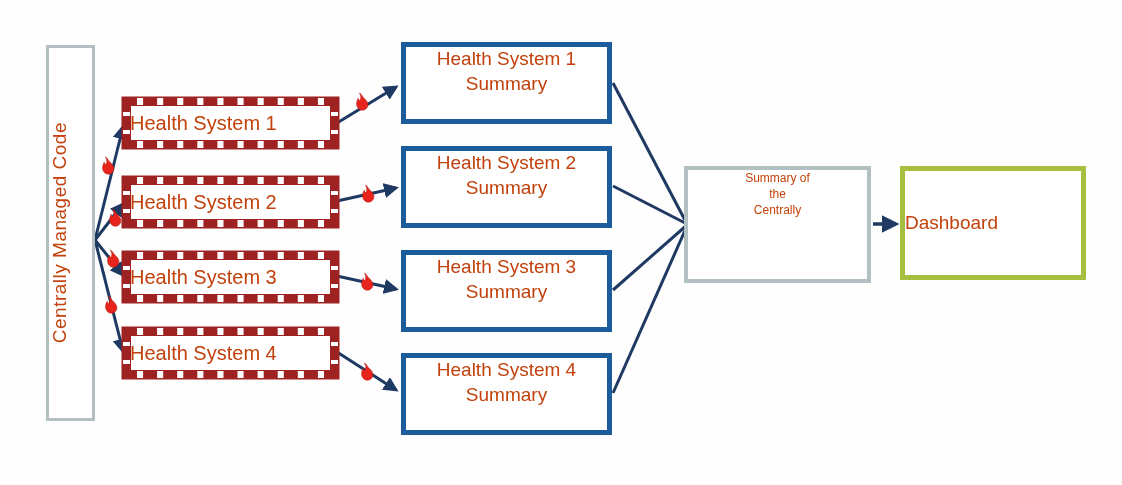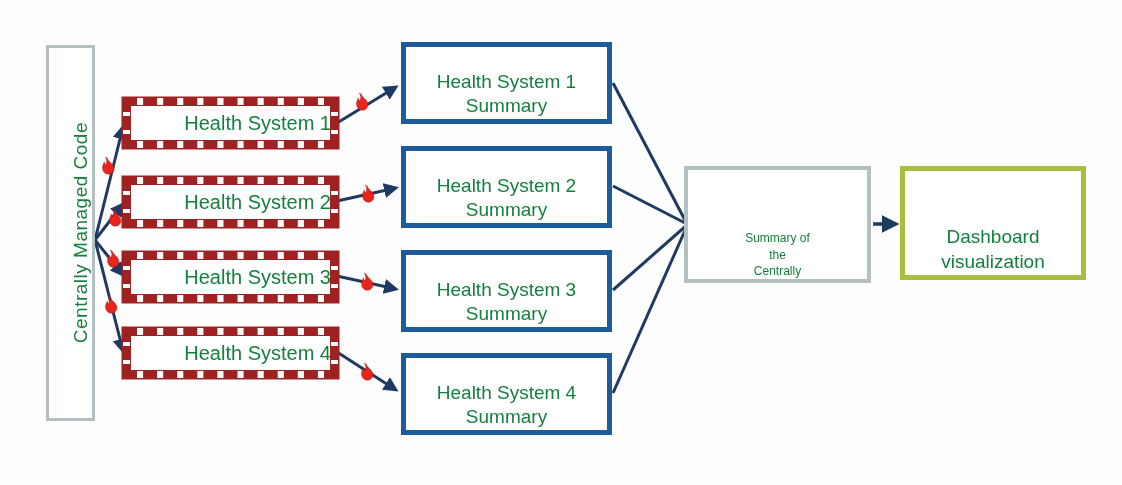--- a/index.html
+++ b/index.html
@@ -20,23 +20,23 @@
     left: 0; top: 0;
     width: 1122px; height: 485px;
     z-index: 1;
   }
   .box {
     position: absolute;
     background: #ffffff;
     box-sizing: border-box;
     display: flex;
     align-items: center;
-    justify-content: flex-end;
+    justify-content: flex-start;
     text-align: center;
-    color: #15803d;
+    color: #c2410c;
     z-index: 2;
   }
   .source-box {
     left: 46px; top: 45px;
     width: 49px; height: 376px;
     border: 3px solid #b2c0c2;
     font-size: 19px;
   }
   .vtext {
     writing-mode: vertical-rl;
@@ -77,21 +77,21 @@
     font-size: 12px;
     line-height: 1.35;
     flex-direction: column;
   }
   .dashboard-box {
     left: 900px; top: 166px;
     width: 186px; height: 114px;
     border: 5px solid #a6bf3e;
     font-size: 19px;
     line-height: 1.35;
-    flex-direction: column;
+    flex-direction: row;
   }
   .line-span { display: block; }
 </style>
 </head>
 <body>
 
 <div class="canvas">
 
   <svg class="connector-svg" viewBox="0 0 1122 485" xmlns="http://www.w3.org/2000/svg">
     <defs>
@@ -199,16 +199,15 @@
   </div>
 
   <div class="box aggregate-box">
     <span class="line-span">Summary of</span>
     <span class="line-span">the</span>
     <span class="line-span">Centrally</span>
   </div>
 
   <div class="box dashboard-box">
     <span class="line-span">Dashboard</span>
-    <span class="line-span">visualization</span>
   </div>
 
 </div>
 
 </body></html>

